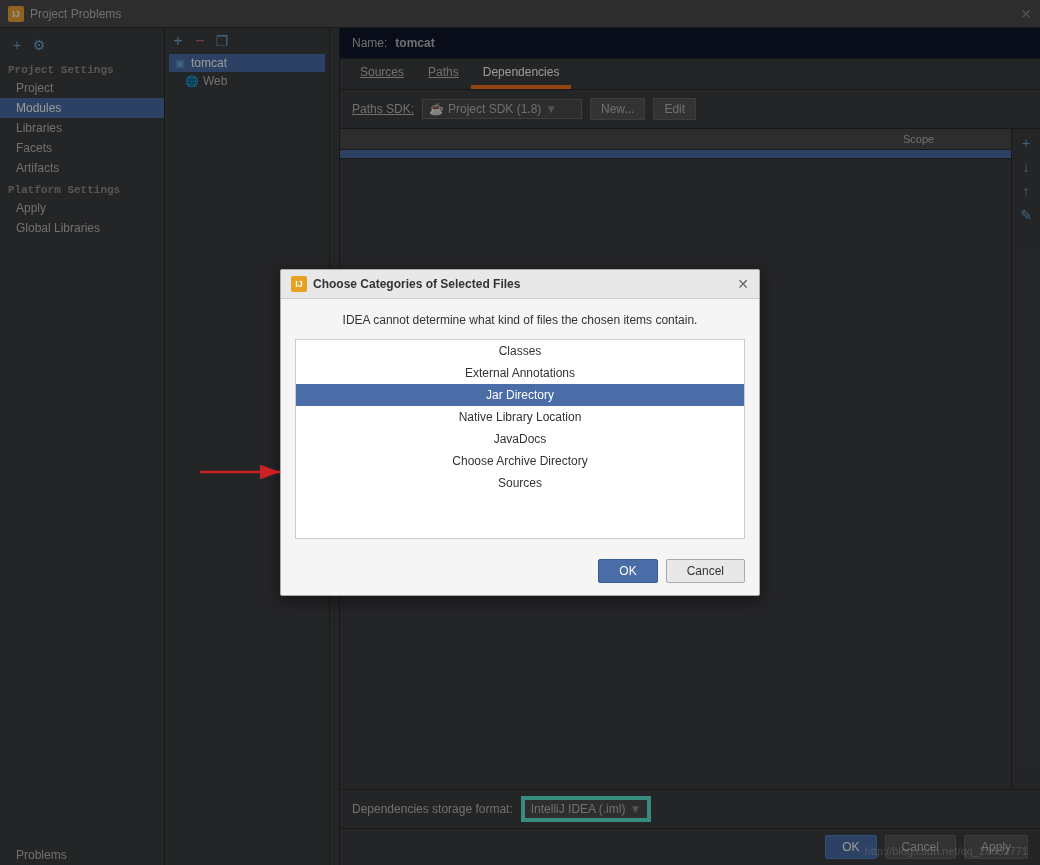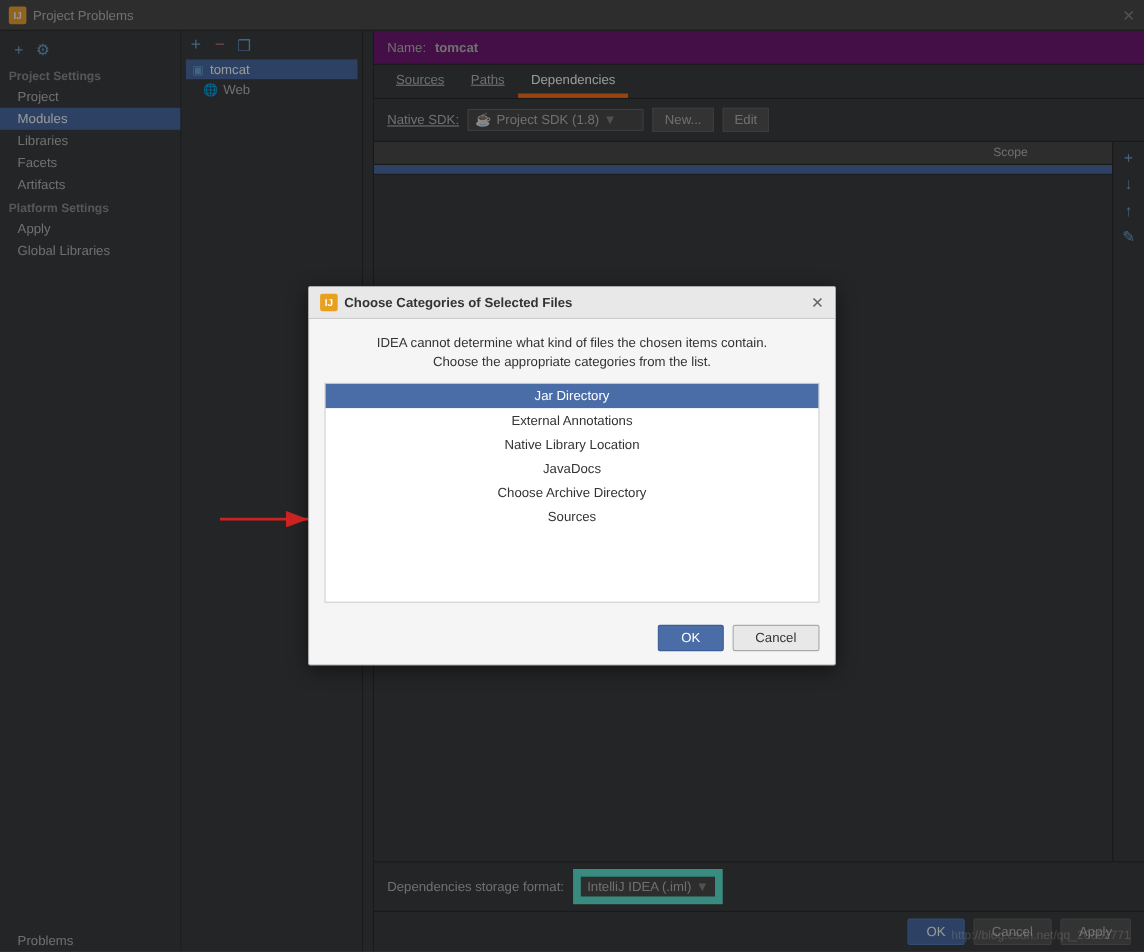--- a/index.html
+++ b/index.html
@@ -90,35 +90,36 @@
       cursor: pointer;
     }
     .toolbar-btn.red { color: #cc7070; }
 
     .section-header {
       color: #909090;
       font-size: 11px;
       font-weight: bold;
       padding: 6px 8px 2px 8px;
       text-transform: none;
+      font-family: Liberation Mono, monospace;
     }
     .sidebar-item {
       padding: 3px 8px 3px 16px;
       color: #bbbbbb;
       cursor: pointer;
       font-size: 12px;
     }
     .sidebar-item.active {
       background: #4a6da7;
       color: white;
     }
 
     
     .module-header {
-      background: #701a75;
+      background: #0f172a;
       padding: 8px 12px;
       border-bottom: 1px solid #2b2b2b;
       display: flex;
       align-items: center;
       gap: 8px;
     }
     .name-label {
       color: #bbbbbb;
       font-size: 12px;
     }
@@ -286,21 +287,21 @@
       padding: 6px 12px;
       display: flex;
       align-items: center;
       gap: 8px;
     }
     .storage-label { color: #bbbbbb; font-size: 12px; }
     .storage-select {
       display: flex;
       align-items: center;
       background: #4b4b4b;
-      border: 7px solid #5eead4;
+      border: 4px solid #5eead4;
       padding: 2px 6px;
       color: #bbbbbb;
       font-size: 12px;
       gap: 4px;
     }
 
     .bottom-buttons {
       display: flex;
       justify-content: flex-end;
       padding: 6px 12px;
@@ -530,21 +531,21 @@
         </div>
         <div class="tab underline">
           <span>Paths</span>
         </div>
         <div class="tab active">
           <span>Dependencies</span>
         </div>
       </div>
 
       <div class="sdk-row">
-        <span class="sdk-label">Native SDK:</span>
+        <span class="sdk-label">Paths SDK:</span>
         <div class="sdk-select">
           <span style="color:#d4a843;">☕</span>
           <span>Project SDK (1.8)</span>
           <span class="sdk-select-arrow">▼</span>
         </div>
         <button class="sdk-btn">New...</button>
         <button class="sdk-btn">Edit</button>
       </div>
 
       <div style="display:flex;flex:1;overflow:hidden;">
@@ -605,28 +606,30 @@
           <span>IJ</span>
         </div>
         <span>Choose Categories of Selected Files</span>
       </div>
       <span class="modal-close">✕</span>
     </div>
 
     <div class="modal-body">
       <div class="modal-description">
         <div>IDEA cannot determine what kind of files the chosen items contain.</div>
-        <div>Choose the appropriate categories from the list.</div>
       </div>
       <div class="category-list">
+        <div class="category-item">
+          <span>Classes</span>
+        </div>
+        <div class="category-item">
+          <span>External Annotations</span>
+        </div>
         <div class="category-item selected">
           <span>Jar Directory</span>
-        </div>
-        <div class="category-item">
-          <span>External Annotations</span>
         </div>
         <div class="category-item">
           <span>Native Library Location</span>
         </div>
         <div class="category-item">
           <span>JavaDocs</span>
         </div>
         <div class="category-item">
           <span>Choose Archive Directory</span>
         </div>

